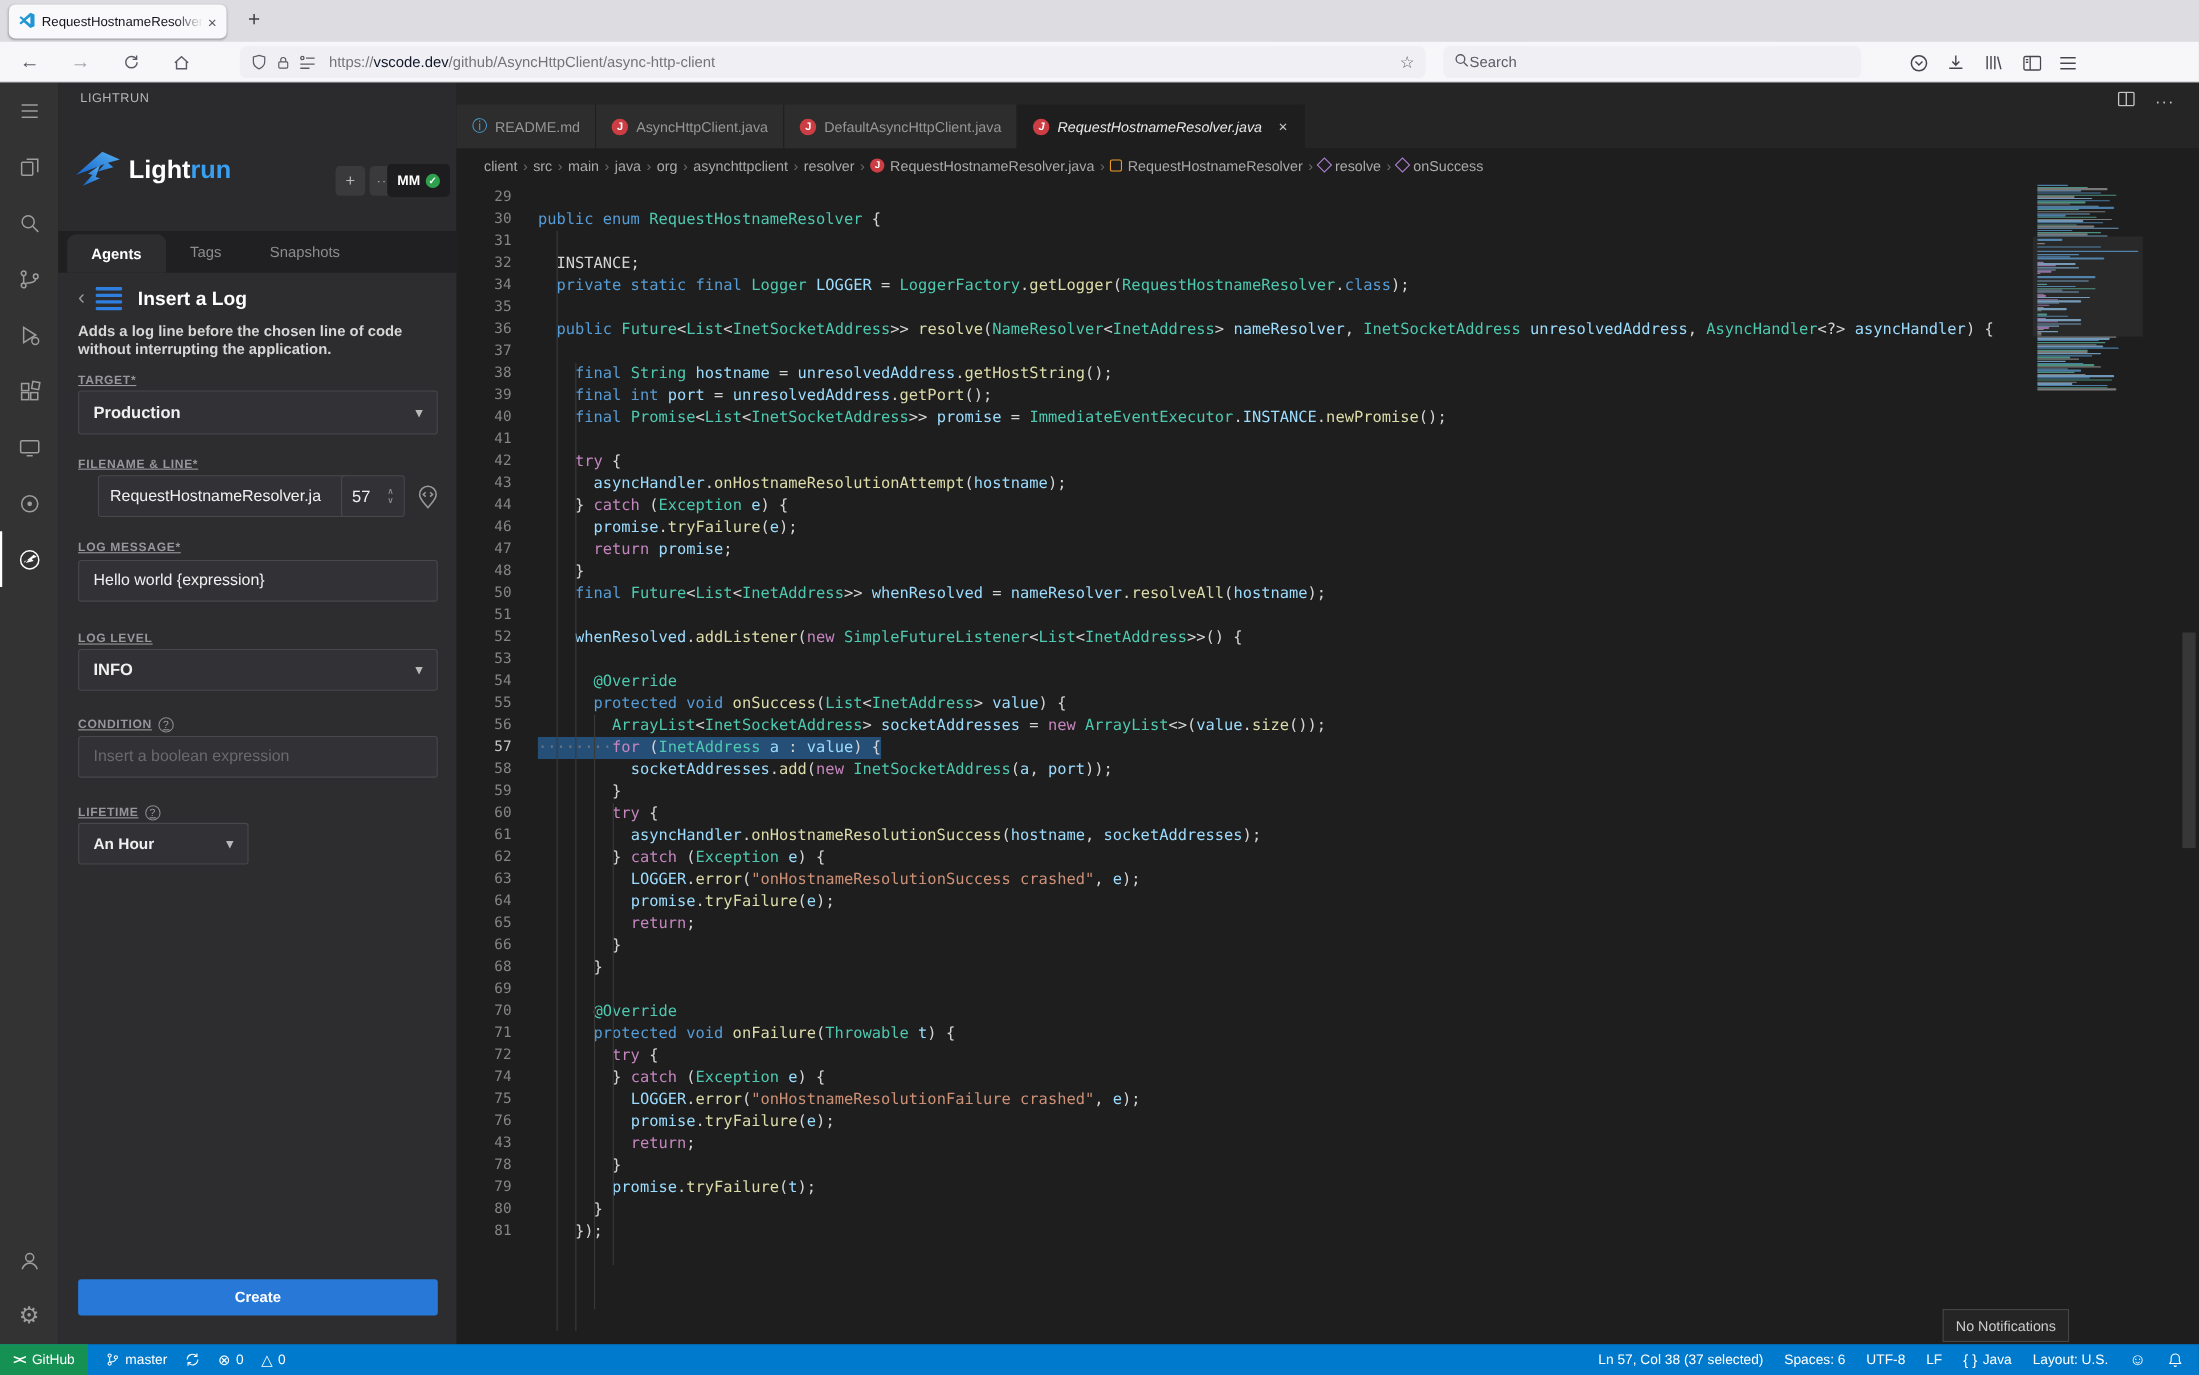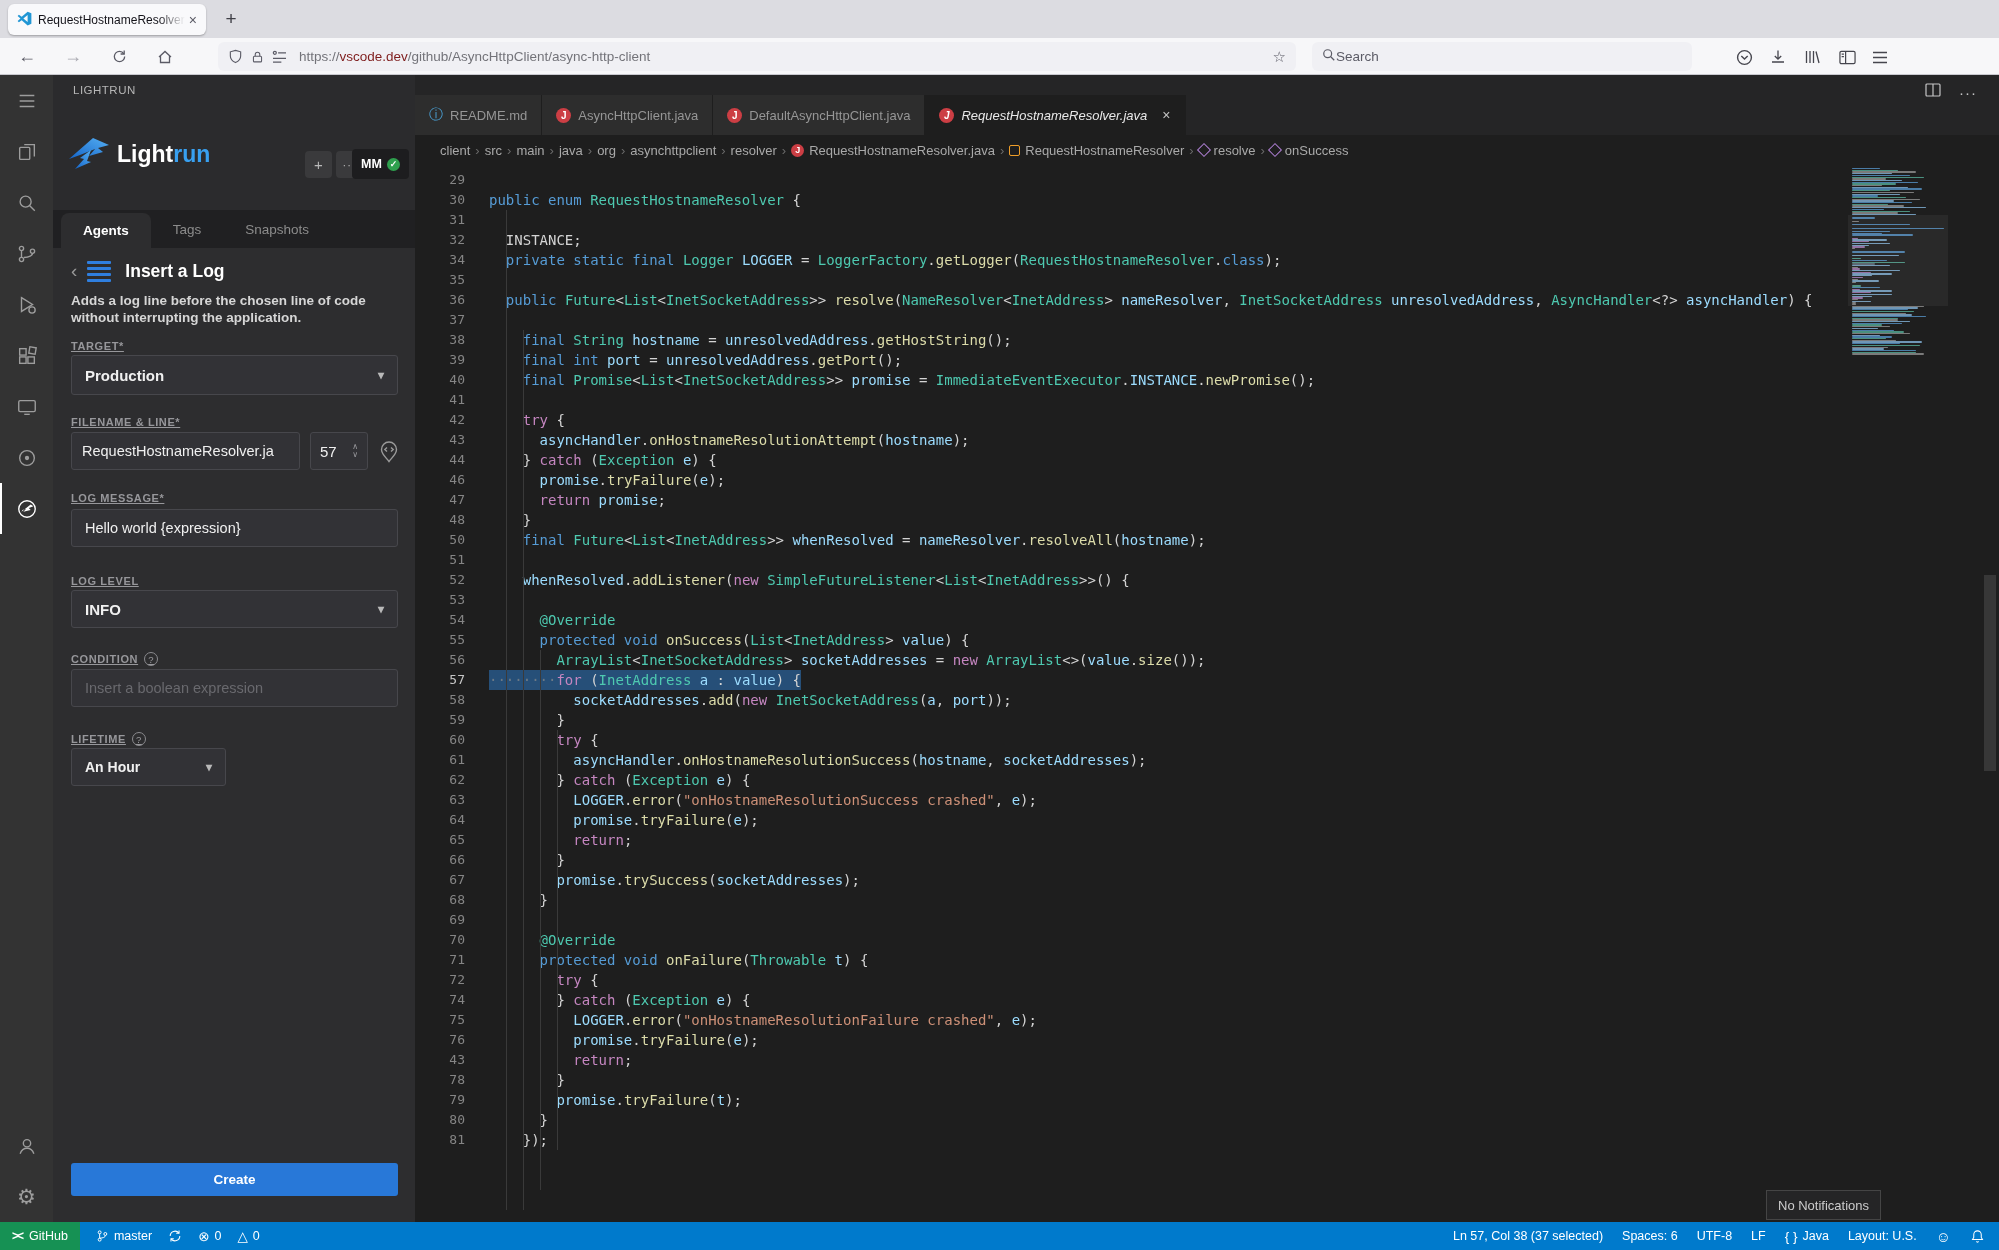--- a/index.html
+++ b/index.html
@@ -18,21 +18,21 @@
   .newtab { position:absolute; left:218px; top:6px; width:26px; height:26px; color:#3f3f46;
             font-size:19px; display:flex; align-items:center; justify-content:center; }
   .toolbar { position:absolute; left:0; top:38px; width:100%; height:37px; background:#f7f7f9;
              border-bottom:1px solid #c9c9cf; }
   .navbtn { position:absolute; top:6px; width:26px; height:25px; display:flex; align-items:center;
             justify-content:center; color:#5b5b66; font-size:18px; }
   .urlbar { position:absolute; left:218px; top:4px; width:1078px; height:29px; background:#f0f0f4;
             border-radius:6px; display:flex; align-items:center; padding:0 10px; font-size:13.5px; color:#5b5b66; }
   .urlbar .uico { margin-right:8px; display:flex; color:#5b5b66; }
   .urltext { margin-left:4px; white-space:nowrap; }
-  .urltext .dom { color:#7f1d1d; }
+  .urltext .dom { color:#0f172a; }
   .urltext .rest, .urltext .proto { color:#737379; }
   .urlstar { margin-left:auto; color:#5b5b66; font-size:15px; }
   .searchbox { position:absolute; left:1312px; top:4px; width:380px; height:29px; background:#f0f0f4;
                border-radius:6px; display:flex; align-items:center; padding:0 10px; font-size:13.5px; color:#5b5b66; }
   .bicon { position:absolute; top:7px; width:24px; height:24px; display:flex; align-items:center;
            justify-content:center; color:#46464e; }
 
   
   #activitybar { position:absolute; left:0; top:75px; width:53px; height:1147px; background:#333333;
                  display:flex; flex-direction:column; }
@@ -328,21 +328,21 @@
     </div>
     <div class="form-desc">Adds a log line before the chosen line of code without interrupting the application.</div>
 
     <div class="f-label" style="top:92px">TARGET*</div>
     <div class="f-box" style="left:18px;top:107px;width:327px;height:40px;font-weight:bold">
       <span>Production</span>
         <span class="caret">▾</span>
     </div>
 
     <div class="f-label" style="top:168px">FILENAME &amp; LINE*</div>
-    <div class="f-box" style="left:18px;top:184px;width:229px;height:38px;font-size:14.5px;padding:0 10px">
+    <div class="f-box" style="left:36px;top:184px;width:229px;height:38px;font-size:14.5px;padding:0 10px">
       <span style="white-space:nowrap;overflow:hidden">RequestHostnameResolver.ja</span>
     </div>
     <div class="f-box" style="left:257px;top:184px;width:58px;height:38px;padding:0 9px">
       <span>57</span>
       <span class="stepper">
           <span>∧</span>
           <span>∨</span>
         </span>
     </div>
     <div class="pin-ico" style="top:192px">
@@ -497,21 +497,20 @@
     <div class="cl sel"><span class="ln">57</span><span class="ct"><span class="tk-w">········</span><span class="tk-c">for</span><span class="tk-p"> (</span><span class="tk-t">InetAddress </span><span class="tk-v">a</span><span class="tk-p"> : </span><span class="tk-v">value</span><span class="tk-p">) {</span></span></div>
     <div class="cl"><span class="ln">58</span><span class="ct"><span class="tk-p">          </span><span class="tk-v">socketAddresses</span><span class="tk-p">.</span><span class="tk-f">add</span><span class="tk-p">(</span><span class="tk-c">new </span><span class="tk-t">InetSocketAddress</span><span class="tk-p">(</span><span class="tk-v">a</span><span class="tk-p">, </span><span class="tk-v">port</span><span class="tk-p">));</span></span></div>
     <div class="cl"><span class="ln">59</span><span class="ct"><span class="tk-p">        }</span></span></div>
     <div class="cl"><span class="ln">60</span><span class="ct"><span class="tk-p">        </span><span class="tk-c">try</span><span class="tk-p"> {</span></span></div>
     <div class="cl"><span class="ln">61</span><span class="ct"><span class="tk-p">          </span><span class="tk-v">asyncHandler</span><span class="tk-p">.</span><span class="tk-f">onHostnameResolutionSuccess</span><span class="tk-p">(</span><span class="tk-v">hostname</span><span class="tk-p">, </span><span class="tk-v">socketAddresses</span><span class="tk-p">);</span></span></div>
     <div class="cl"><span class="ln">62</span><span class="ct"><span class="tk-p">        } </span><span class="tk-c">catch</span><span class="tk-p"> (</span><span class="tk-t">Exception </span><span class="tk-v">e</span><span class="tk-p">) {</span></span></div>
     <div class="cl"><span class="ln">63</span><span class="ct"><span class="tk-p">          </span><span class="tk-v">LOGGER</span><span class="tk-p">.</span><span class="tk-f">error</span><span class="tk-p">(</span><span class="tk-s">"onHostnameResolutionSuccess crashed"</span><span class="tk-p">, </span><span class="tk-v">e</span><span class="tk-p">);</span></span></div>
     <div class="cl"><span class="ln">64</span><span class="ct"><span class="tk-p">          </span><span class="tk-v">promise</span><span class="tk-p">.</span><span class="tk-f">tryFailure</span><span class="tk-p">(</span><span class="tk-v">e</span><span class="tk-p">);</span></span></div>
     <div class="cl"><span class="ln">65</span><span class="ct"><span class="tk-p">          </span><span class="tk-c">return</span><span class="tk-p">;</span></span></div>
     <div class="cl"><span class="ln">66</span><span class="ct"><span class="tk-p">        }</span></span></div>
-    <div class="cl"><span class="ln">67</span><span class="ct"><span class="tk-p">        </span><span class="tk-v">promise</span><span class="tk-p">.</span><span class="tk-f">trySuccess</span><span class="tk-p">(</span><span class="tk-v">socketAddresses</span><span class="tk-p">);</span></span></div>
     <div class="cl"><span class="ln">68</span><span class="ct"><span class="tk-p">      }</span></span></div>
     <div class="cl"><span class="ln">69</span><span class="ct"></span></div>
     <div class="cl"><span class="ln">70</span><span class="ct"><span class="tk-p">      </span><span class="tk-t">@Override</span></span></div>
     <div class="cl"><span class="ln">71</span><span class="ct"><span class="tk-p">      </span><span class="tk-k">protected void </span><span class="tk-f">onFailure</span><span class="tk-p">(</span><span class="tk-t">Throwable </span><span class="tk-v">t</span><span class="tk-p">) {</span></span></div>
     <div class="cl"><span class="ln">72</span><span class="ct"><span class="tk-p">        </span><span class="tk-c">try</span><span class="tk-p"> {</span></span></div>
     <div class="cl"><span class="ln">74</span><span class="ct"><span class="tk-p">        } </span><span class="tk-c">catch</span><span class="tk-p"> (</span><span class="tk-t">Exception </span><span class="tk-v">e</span><span class="tk-p">) {</span></span></div>
     <div class="cl"><span class="ln">75</span><span class="ct"><span class="tk-p">          </span><span class="tk-v">LOGGER</span><span class="tk-p">.</span><span class="tk-f">error</span><span class="tk-p">(</span><span class="tk-s">"onHostnameResolutionFailure crashed"</span><span class="tk-p">, </span><span class="tk-v">e</span><span class="tk-p">);</span></span></div>
     <div class="cl"><span class="ln">76</span><span class="ct"><span class="tk-p">          </span><span class="tk-v">promise</span><span class="tk-p">.</span><span class="tk-f">tryFailure</span><span class="tk-p">(</span><span class="tk-v">e</span><span class="tk-p">);</span></span></div>
     <div class="cl"><span class="ln">43</span><span class="ct"><span class="tk-p">          </span><span class="tk-c">return</span><span class="tk-p">;</span></span></div>
     <div class="cl"><span class="ln">78</span><span class="ct"><span class="tk-p">        }</span></span></div>

